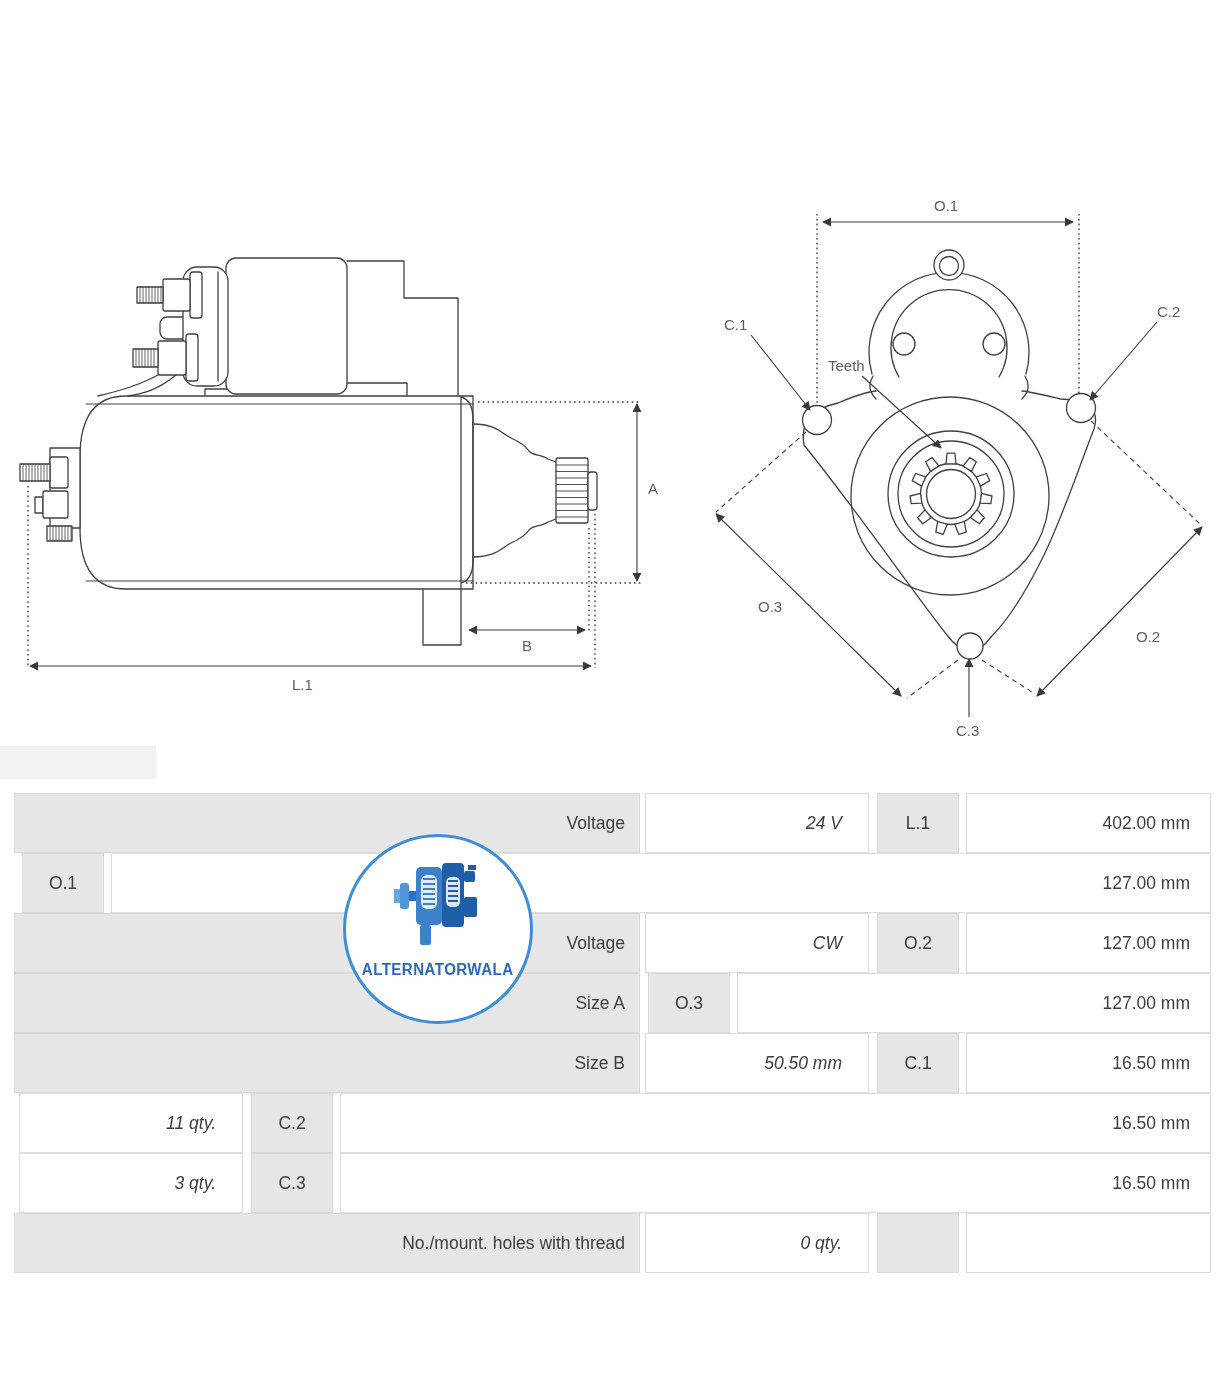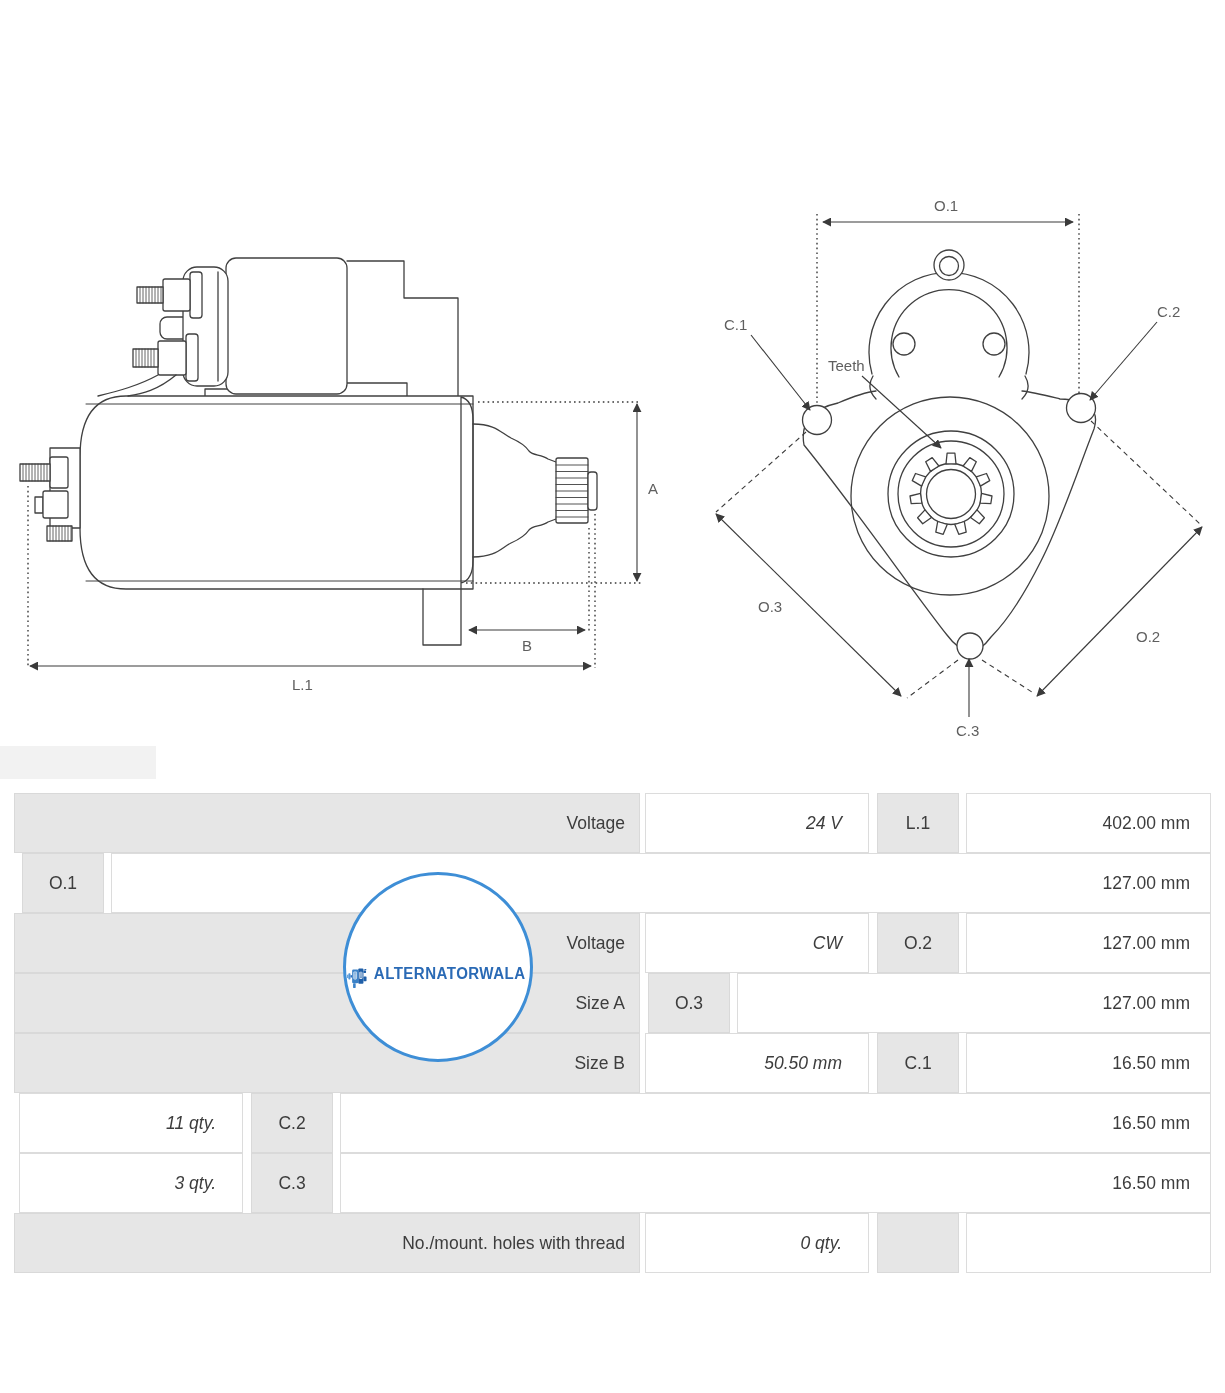--- a/index.html
+++ b/index.html
@@ -12,23 +12,23 @@
   .spec-table{position:absolute;left:14px;top:793px;width:1197px;}
   .spec-row{display:flex;height:60px;font-size:17.5px;}
   .cell{display:flex;align-items:center;box-sizing:border-box;}
   .cell.gray{background:#e6e6e6;border:1px solid #d9d9d9;}
   .cell.white{background:#ffffff;border:1px solid #dcdcdc;}
   .c-label{flex:0 0 626px;justify-content:flex-end;padding-right:14px;}
   .c-value{flex:0 0 224px;justify-content:flex-end;padding-right:26px;margin-left:5px;font-style:italic;}
   .c-dim{flex:0 0 82px;justify-content:center;margin-left:8px;}
   .c-dimval{flex:1;justify-content:flex-end;padding-right:20px;margin-left:7px;}
   
-  .logo{position:absolute;left:343px;top:872px;width:190px;height:190px;border-radius:50%;
+  .logo{position:absolute;left:343px;top:834px;width:190px;height:190px;border-radius:50%;
         background:#fff;border:3px solid #3e8ed6;box-sizing:border-box;z-index:5;
-        display:flex;flex-direction:row;align-items:center;}
+        display:flex;flex-direction:column;align-items:center;}
   .logo-icon{margin-top:22px;}
   .logo-text{margin-top:14px;font-weight:bold;font-size:16px;letter-spacing:.5px;
              color:#2a6ab5;transform:scaleX(.94);white-space:nowrap;}
 </style>
 </head>
 <body>
 
 <div id="stage">
 
   <div class="artifact"></div>

